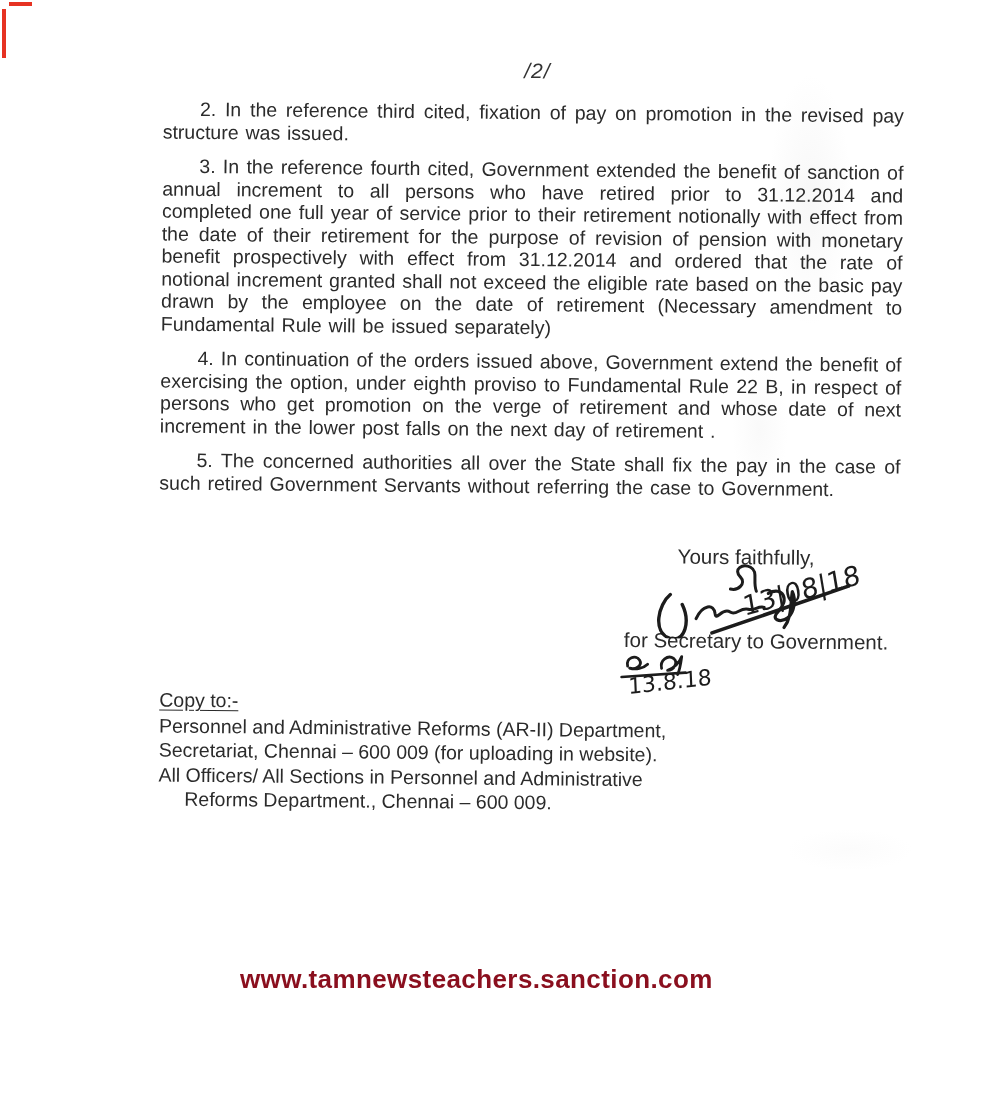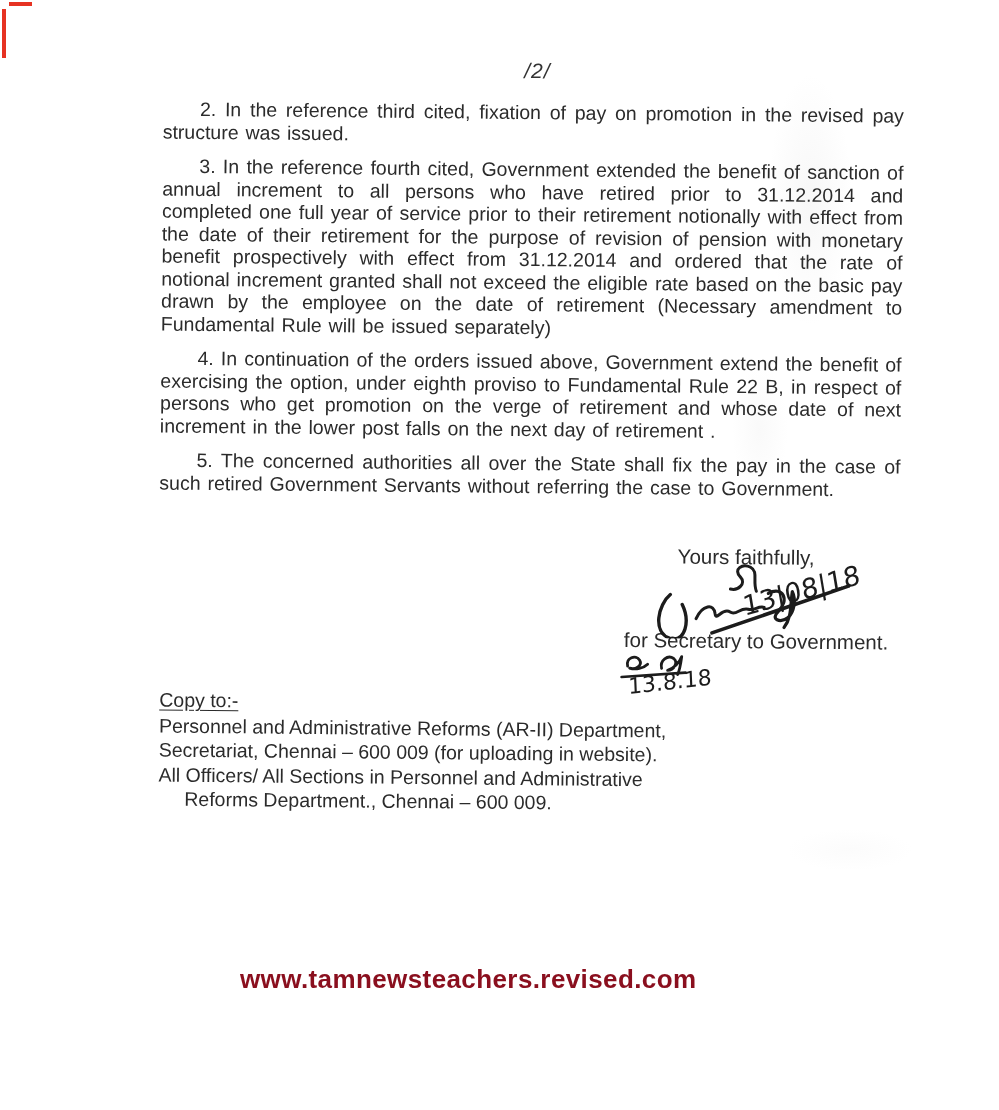--- a/index.html
+++ b/index.html
@@ -111,15 +111,15 @@
     <div class="copy-to">
       <p class="copy-heading">Copy to:-</p>
       <p class="copy-line">Personnel and Administrative Reforms (AR-II) Department,</p>
       <p class="copy-line">Secretariat, Chennai – 600 009 (for uploading in website).</p>
       <p class="copy-line">All Officers/ All Sections in Personnel and Administrative</p>
       <p class="copy-line indented">Reforms Department., Chennai – 600 009.</p>
     </div>
 
   </div>
 
-  <div class="watermark" style="color: rgb(138, 15, 30);">www.tamnewsteachers.revised.com</div>
+  <div class="watermark" style="color: rgb(138, 15, 30);">www.tamnewsteachers.sanction.com</div>
 
 </div>
 
 </body></html>

